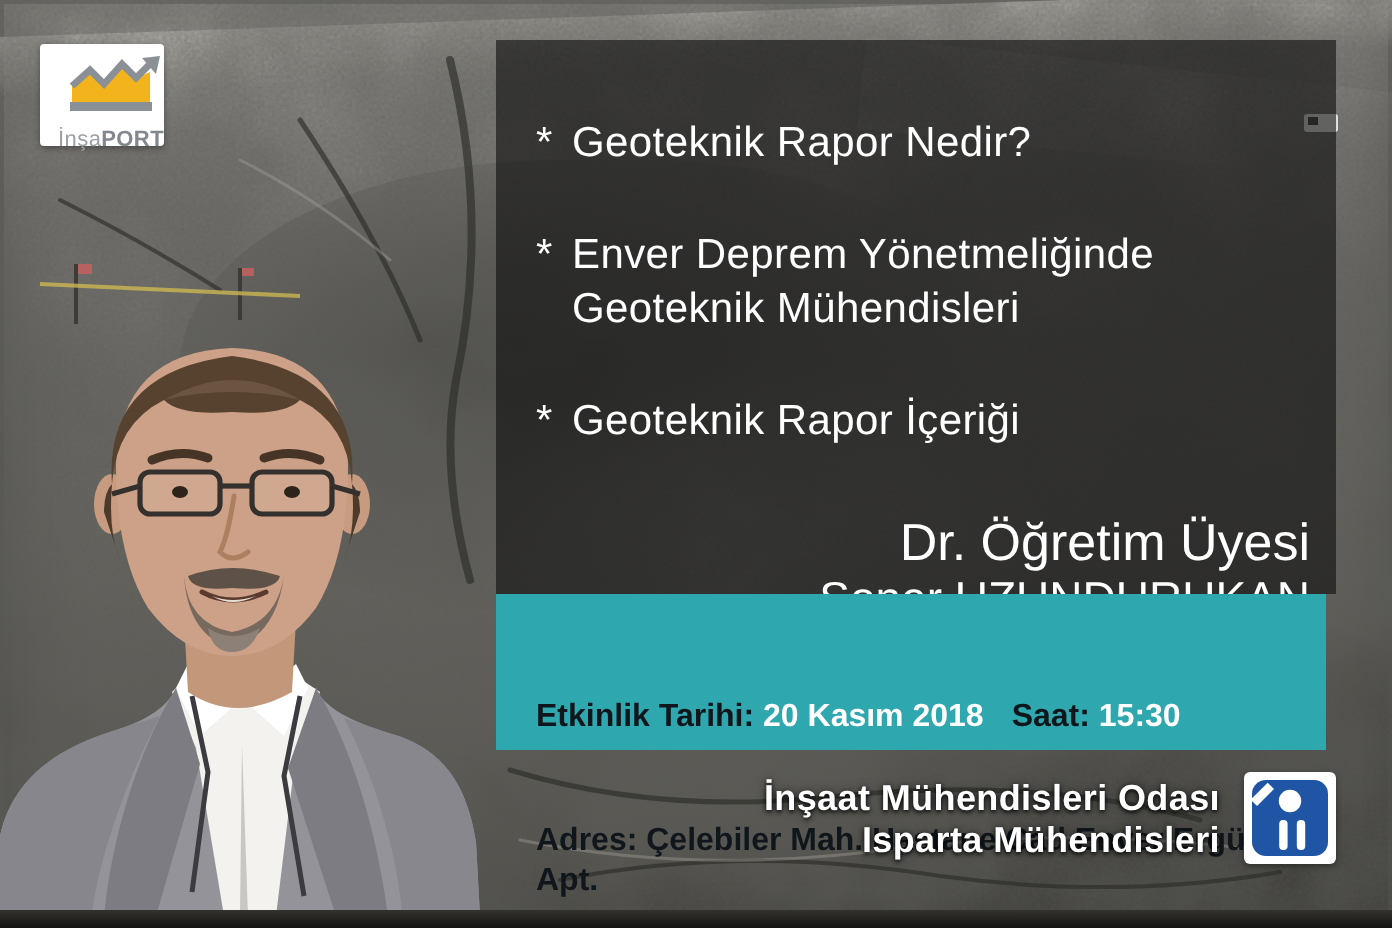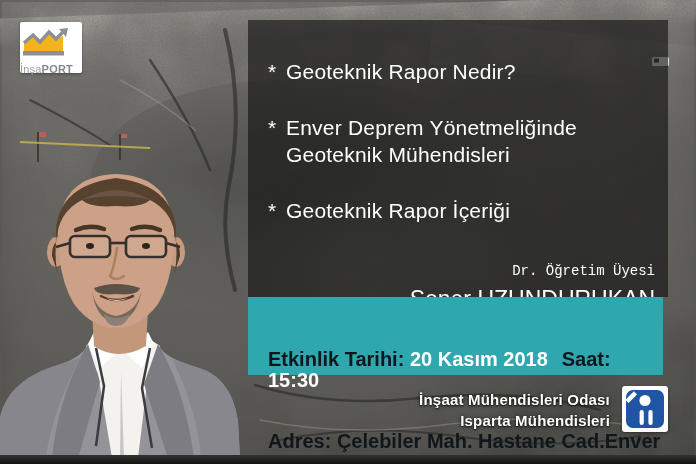--- a/index.html
+++ b/index.html
@@ -21,42 +21,42 @@
     background:radial-gradient(ellipse at 40% 40%,rgba(40,40,38,.55),rgba(40,40,38,0) 70%);}
   .terrain-dark2{position:absolute;left:380px;top:300px;width:360px;height:190px;border-radius:45%;
     background:radial-gradient(ellipse at 60% 60%,rgba(35,35,32,.5),rgba(35,35,32,0) 72%);}
   .terrain-light1{position:absolute;left:230px;top:180px;width:300px;height:170px;border-radius:50%;
     background:radial-gradient(ellipse,rgba(185,182,176,.35),rgba(185,182,176,0) 70%);}
   .bottom-bar{position:absolute;left:0;top:455px;width:696px;height:9px;
     background:linear-gradient(180deg,#33322f,#141412);}
   .texture-svg,.crack-svg{position:absolute;inset:0;pointer-events:none;}
   
   .insaport{position:absolute;left:20px;top:22px;width:62px;height:51px;background:#fff;
-    border-radius:2px;box-shadow:0 1px 3px rgba(0,0,0,.35);text-align:left;}
+    border-radius:2px;box-shadow:0 1px 3px rgba(0,0,0,.35);text-align:right;}
   .insaport .word{font-size:11px;line-height:12px;margin-top:1px;letter-spacing:.2px;}
   .insaport .w1{color:#9aa0a5;font-weight:400;}
   .insaport .w2{color:#83888e;font-weight:700;}
   
   .panel{position:absolute;left:248px;top:20px;width:420px;height:277px;
     background:rgba(14,14,14,.60);color:#fff;}
   .agenda{padding:38px 16px 0 20px;}
   .agenda-item{display:flex;font-size:21px;line-height:27px;margin-bottom:29px;letter-spacing:.2px;}
   .agenda-item .bullet{width:18px;flex:none;}
   .speaker{position:absolute;right:13px;top:240px;text-align:right;}
-  .speaker-title{font-size:14px;line-height:22px;font-family:Liberation Mono, monospace;}
+  .speaker-title{font-size:26px;line-height:22px;}
   .speaker-name{font-size:23px;line-height:28px;margin-top:3px;}
   
   .event-bar{position:absolute;left:248px;top:297px;width:415px;height:78px;background:#2fa7af;
-    color:#10171c;font-weight:700;font-size:20px;line-height:20.5px;padding:11px 0 0 20px;
+    color:#10171c;font-weight:700;font-size:16px;line-height:20.5px;padding:11px 0 0 20px;
     box-sizing:border-box;white-space:pre-wrap;}
   .event-bar .white{color:#ffffff;}
   .event-bar .sep{display:inline-block;width:14px;}
   
   .org-text{position:absolute;right:86px;top:389px;text-align:right;color:#fff;font-weight:700;
-    font-size:15px;line-height:21px;letter-spacing:.2px;
+    font-size:18px;line-height:21px;letter-spacing:.2px;
     text-shadow:0 1px 2px rgba(0,0,0,.85),0 0 4px rgba(0,0,0,.55);}
   .imo-logo{position:absolute;left:622px;top:386px;width:46px;height:46px;background:#fff;
     border-radius:3px;display:flex;align-items:center;justify-content:center;
     box-shadow:0 1px 3px rgba(0,0,0,.4);}
   
   .portrait{position:absolute;left:0;top:146px;width:240px;height:312px;}
 </style>
 </head>
 <body>
 

